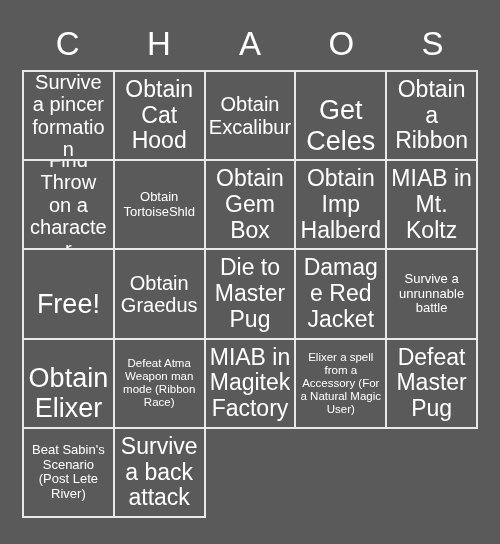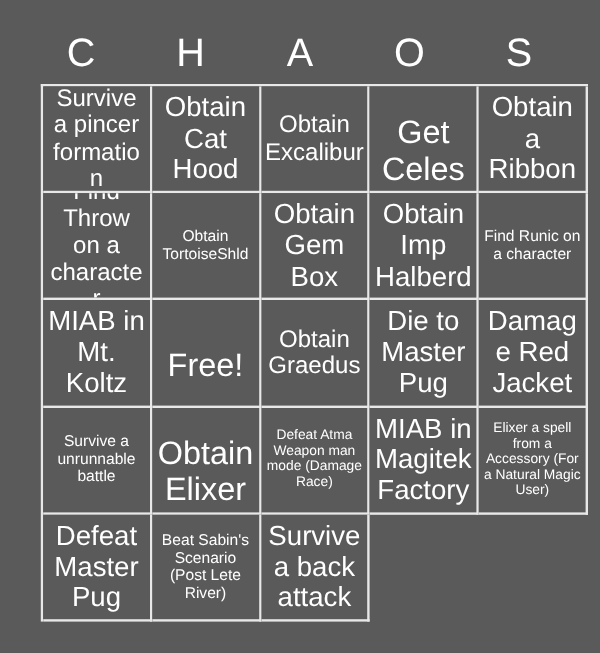--- a/index.html
+++ b/index.html
@@ -35,21 +35,21 @@
     color: #ffffff;
     font-size: 33px;
     line-height: 1;
     font-weight: normal;
     letter-spacing: 0px;
     user-select: none;
   }
   
   #grid {
     position: absolute;
-    left: 34px;
+    left: 22px;
     top: 70px;
     width: 456px;
     height: 448px;
     display: grid;
     grid-template-columns: repeat(5, 1fr);
     grid-template-rows: repeat(5, 1fr);
     border-top: 2px solid #e8e8e8;
     border-left: 2px solid #e8e8e8;
     box-sizing: border-box;
   }
@@ -116,23 +116,20 @@
     <div class="cell size-sm">
         <span class="cell-text">Obtain TortoiseShld</span>
       </div>
     <div class="cell size-lg">
         <span class="cell-text">Obtain Gem Box</span>
       </div>
 
     <div class="cell size-lg">
         <span class="cell-text">Obtain Imp Halberd</span>
       </div>
-    <div class="cell size-sm">
-        <span class="cell-text">Find Runic on a character</span>
-      </div>
     <div class="cell size-lg">
         <span class="cell-text">MIAB in Mt. Koltz</span>
       </div>
     <div class="cell size-xl">
         <span class="cell-text">Free!</span>
       </div>
     <div class="cell size-md">
         <span class="cell-text">Obtain Graedus</span>
       </div>
 
@@ -142,21 +139,21 @@
     <div class="cell size-lg">
         <span class="cell-text">Damage Red Jacket</span>
       </div>
     <div class="cell size-sm">
         <span class="cell-text">Survive a unrunnable battle</span>
       </div>
     <div class="cell size-xl">
         <span class="cell-text">Obtain Elixer</span>
       </div>
     <div class="cell size-xs">
-        <span class="cell-text">Defeat Atma Weapon man mode (Damage Race)</span>
+        <span class="cell-text">Defeat Atma Weapon man mode (Ribbon Race)</span>
       </div>
 
     <div class="cell size-lg">
         <span class="cell-text">MIAB in Magitek Factory</span>
       </div>
     <div class="cell size-xs">
         <span class="cell-text">Elixer a spell from a Accessory (For a Natural Magic User)</span>
       </div>
     <div class="cell size-lg">
         <span class="cell-text">Defeat Master Pug</span>

